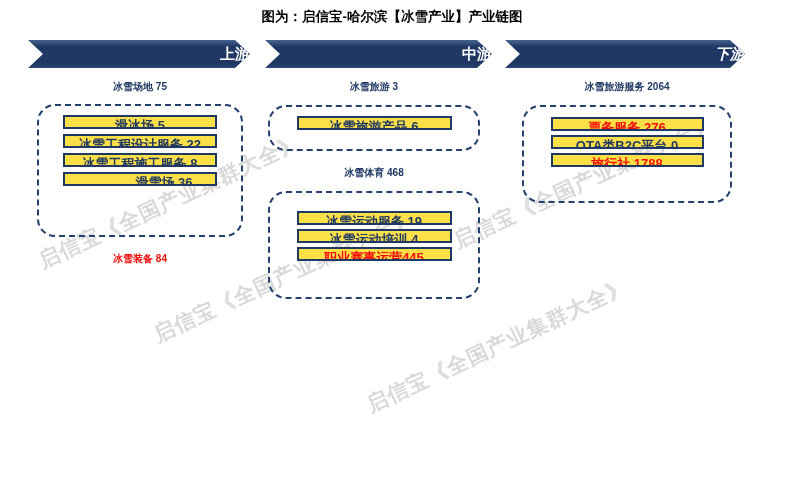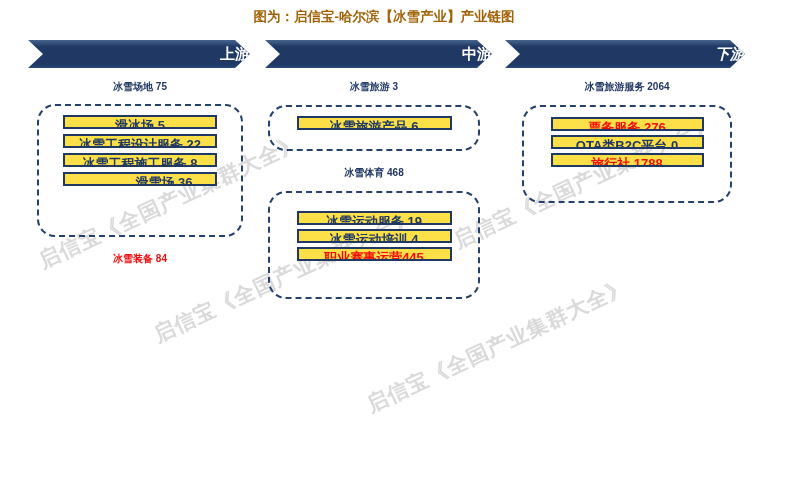--- a/index.html
+++ b/index.html
@@ -14,22 +14,22 @@
     color:#d9d9d9;font-size:21px;font-weight:bold;letter-spacing:1px;
     white-space:nowrap;transform:rotate(-25deg);transform-origin:left center;
     user-select:none;
   }
   #wm1{left:40px;top:248px;}
   #wm2{left:155px;top:322px;}
   #wm3{left:368px;top:392px;}
   #wm4{left:455px;top:228px;}
   
   .title{
-    position:absolute;top:8px;left:4px;width:760px;z-index:2;
-    text-align:center;font-size:13.5px;font-weight:bold;color:#a16207;
+    position:absolute;top:8px;left:12px;width:760px;z-index:2;
+    text-align:center;font-size:13.5px;font-weight:bold;color:#000000;
   }
   
   .arrow{
     position:absolute;top:40px;height:28px;z-index:2;
     background:linear-gradient(180deg,#47658f 0%,#1f3864 24%,#1f3864 88%,#2c4a78 100%);
     clip-path:polygon(0 0, calc(100% - 15px) 0, 100% 50%, calc(100% - 15px) 100%, 0 100%, 15px 50%);
     color:#ffffff;font-size:15px;font-weight:bold;line-height:28px;text-align:right;
   }
   #arrow-up{left:28px;width:222px;}
   #arrow-mid{left:265px;width:227px;}

